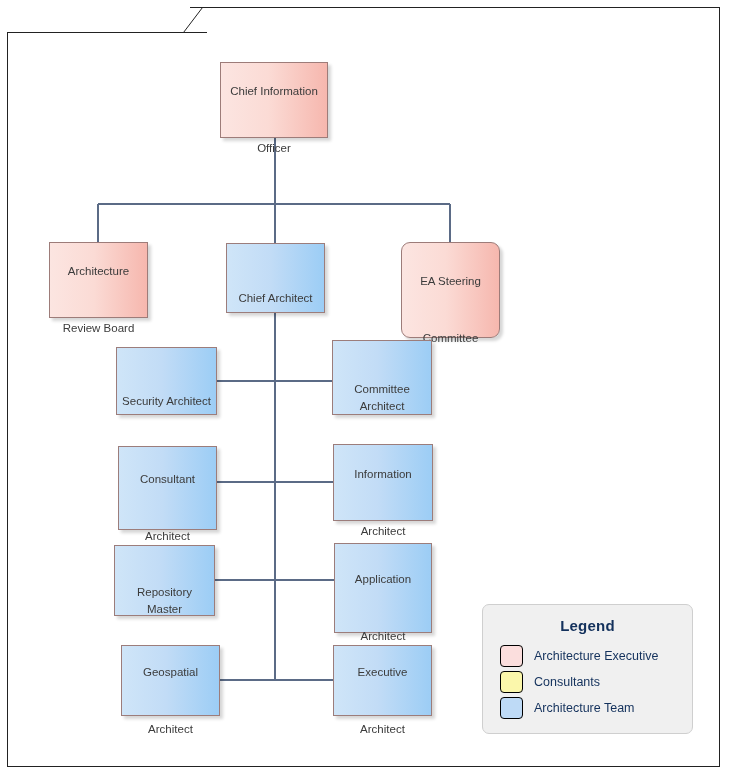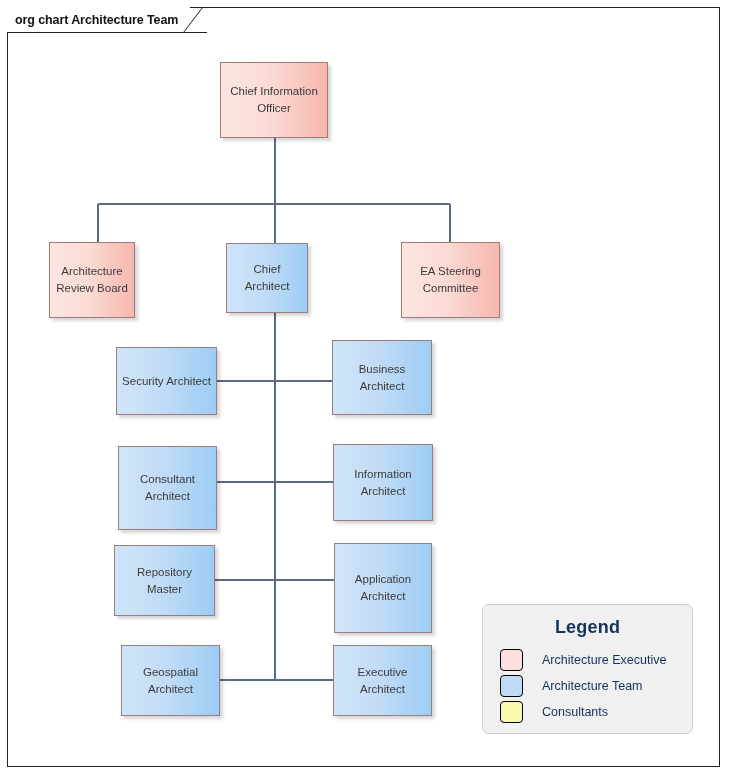--- a/index.html
+++ b/index.html
@@ -53,43 +53,43 @@
     padding:2px 5px;
   }
   .node.exec{
     background:linear-gradient(90deg,#fce5e1 0%,#fbdbd5 45%,#f6b7ae 100%);
     border-color:#9d7c79;
   }
   .node.team{
     background:linear-gradient(90deg,#cfe5f8 0%,#c2dcf6 45%,#9ccdf5 100%);
     border-color:#9c7d7b;
   }
-  .node span{display:block;}
+  .node span{display:block;margin-top:40px;}
 
   
   #legend{
     position:absolute;left:482px;top:604px;width:211px;height:130px;
     background:#f0f0f0;border:1px solid #cfcfcf;border-radius:7px;
     z-index:4;box-sizing:border-box;
     padding:12px 0 0 0;
   }
   #legend-title{
-    text-align:center;font-size:18px;font-weight:bold;color:#13315c;
+    text-align:center;font-size:15px;font-weight:bold;color:#13315c;
     margin-bottom:9px;letter-spacing:0.2px;
   }
   .legend-row{
     display:flex;align-items:center;
     padding:0 0 0 17px;height:26px;
   }
   .legend-swatch{
     width:23px;height:22px;border:1.6px solid #000;border-radius:4px;
     box-sizing:border-box;flex:0 0 auto;
   }
   .legend-label{
-    margin-left:19px;font-size:12.5px;color:#13315c;white-space:nowrap;
+    margin-left:11px;font-size:12.5px;color:#13315c;white-space:nowrap;
   }
 </style>
 </head>
 <body>
 
 <div id="diagram-frame"></div>
 
 <svg id="connectors" viewBox="0 0 731 781" xmlns="http://www.w3.org/2000/svg">
   <g stroke="#5b6b86" stroke-width="1.3" fill="none" shape-rendering="crispEdges">
 
@@ -108,63 +108,62 @@
     <path d="M217,482 L333,482"></path>
 
     <path d="M215,580 L334,580"></path>
 
     <path d="M220,680 L333,680"></path>
   </g>
 </svg>
 
 <div id="title-tab">
   <div class="tab-body"></div>
-  <div class="tab-label">org chart Architecture Team</div>
 </div>
 <svg id="tab-slash" viewBox="0 0 24 26" xmlns="http://www.w3.org/2000/svg">
   <path d="M0.5,25.5 L19.5,0.5" stroke="#222" stroke-width="1" fill="none"></path>
 </svg>
 <div id="tab-underline"></div>
 
 <div class="node exec" style="left:220px;top:62px;width:108px;height:76px;">
   <div>
     <span>Chief Information</span>
     <span>Officer</span>
   </div>
 </div>
 
-<div class="node exec" style="left:49px;top:242px;width:86px;height:76px;">
+<div class="node exec" style="left:49px;top:242px;width:99px;height:76px;">
   <div>
     <span>Architecture</span>
     <span>Review Board</span>
   </div>
 </div>
 
-<div class="node team" style="left:226px;top:243px;width:82px;height:70px;">
+<div class="node team" style="left:226px;top:243px;width:99px;height:70px;">
   <div>
     <span>Chief Architect</span>
   </div>
 </div>
 
-<div class="node exec" style="left:401px;top:242px;width:99px;height:76px;">
+<div class="node exec" style="left:401px;top:242px;width:99px;height:96px;border-radius:9px;">
   <div>
     <span>EA Steering</span>
     <span>Committee</span>
   </div>
 </div>
 
 <div class="node team" style="left:116px;top:347px;width:101px;height:68px;">
   <div>
     <span>Security Architect</span>
   </div>
 </div>
 
 <div class="node team" style="left:332px;top:340px;width:100px;height:75px;">
   <div>
-    <span>Business Architect</span>
+    <span>Committee Architect</span>
   </div>
 </div>
 
 <div class="node team" style="left:118px;top:446px;width:99px;height:84px;">
   <div>
     <span>Consultant</span>
     <span>Architect</span>
   </div>
 </div>
 
@@ -204,21 +203,21 @@
 
 <div id="legend">
   <div id="legend-title">Legend</div>
 
   <div class="legend-row">
     <div class="legend-swatch" style="background: rgb(251, 222, 221);"></div>
     <div class="legend-label">Architecture Executive</div>
   </div>
 
   <div class="legend-row">
+    <div class="legend-swatch" style="background: rgb(251, 247, 171);"></div>
+    <div class="legend-label">Consultants</div>
+  </div>
+
+  <div class="legend-row">
     <div class="legend-swatch" style="background: rgb(190, 218, 246);"></div>
     <div class="legend-label">Architecture Team</div>
   </div>
-
-  <div class="legend-row">
-    <div class="legend-swatch" style="background: rgb(251, 247, 171);"></div>
-    <div class="legend-label">Consultants</div>
-  </div>
 </div>
 
 </body></html>

